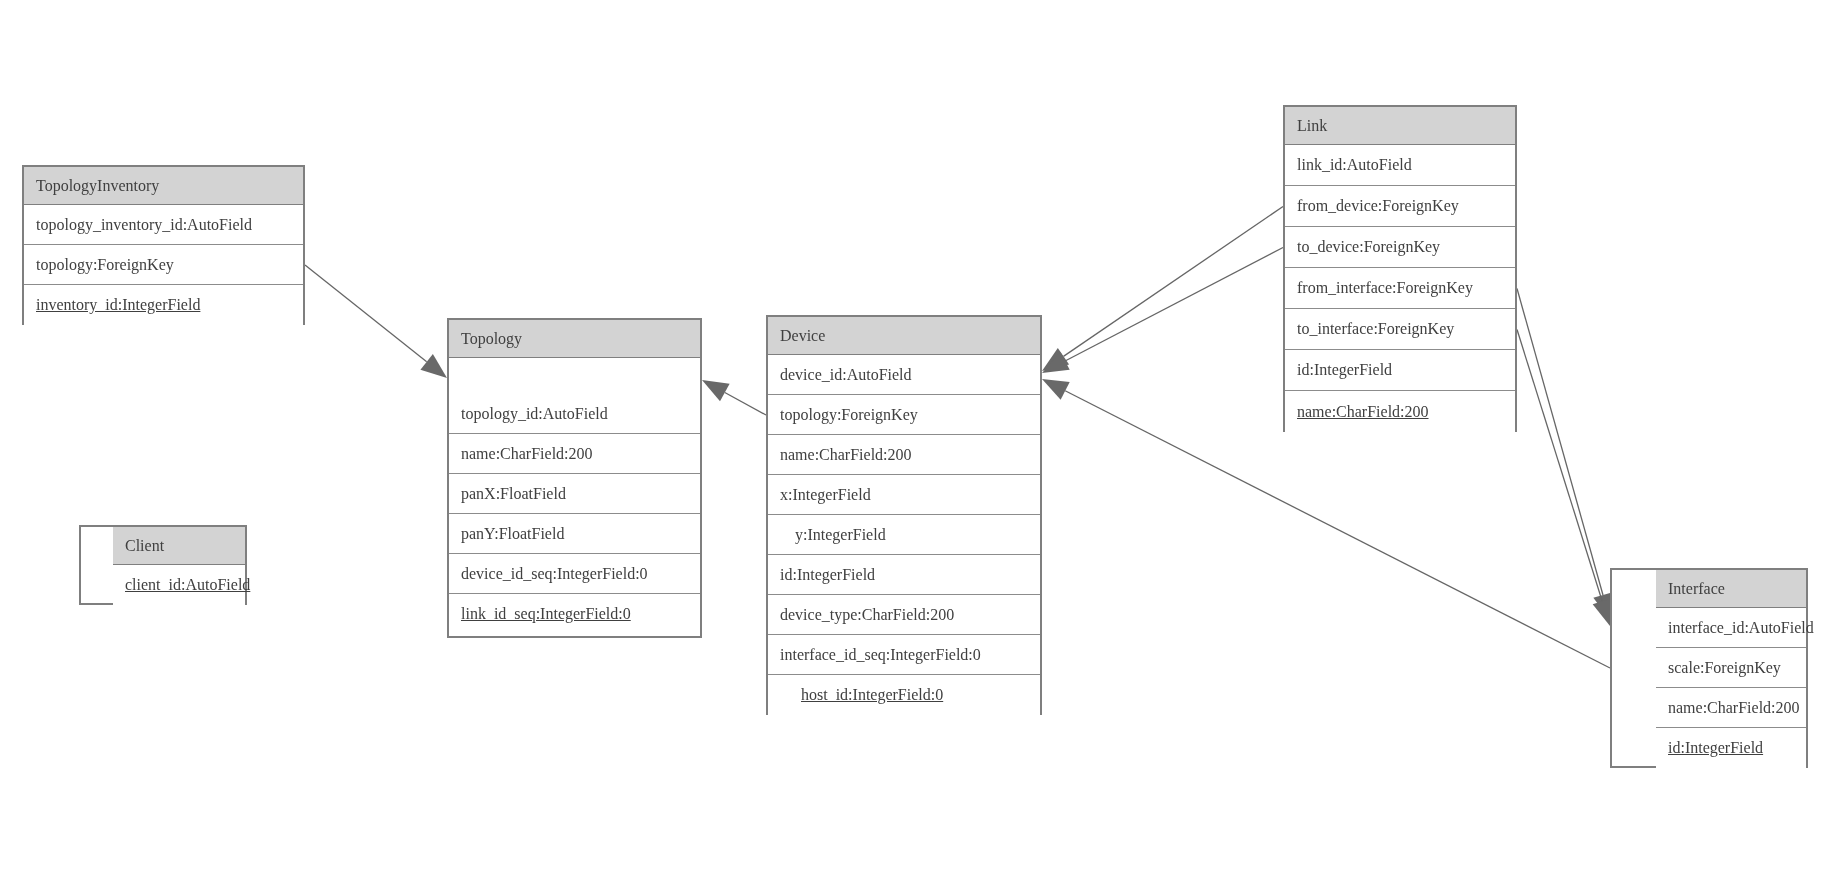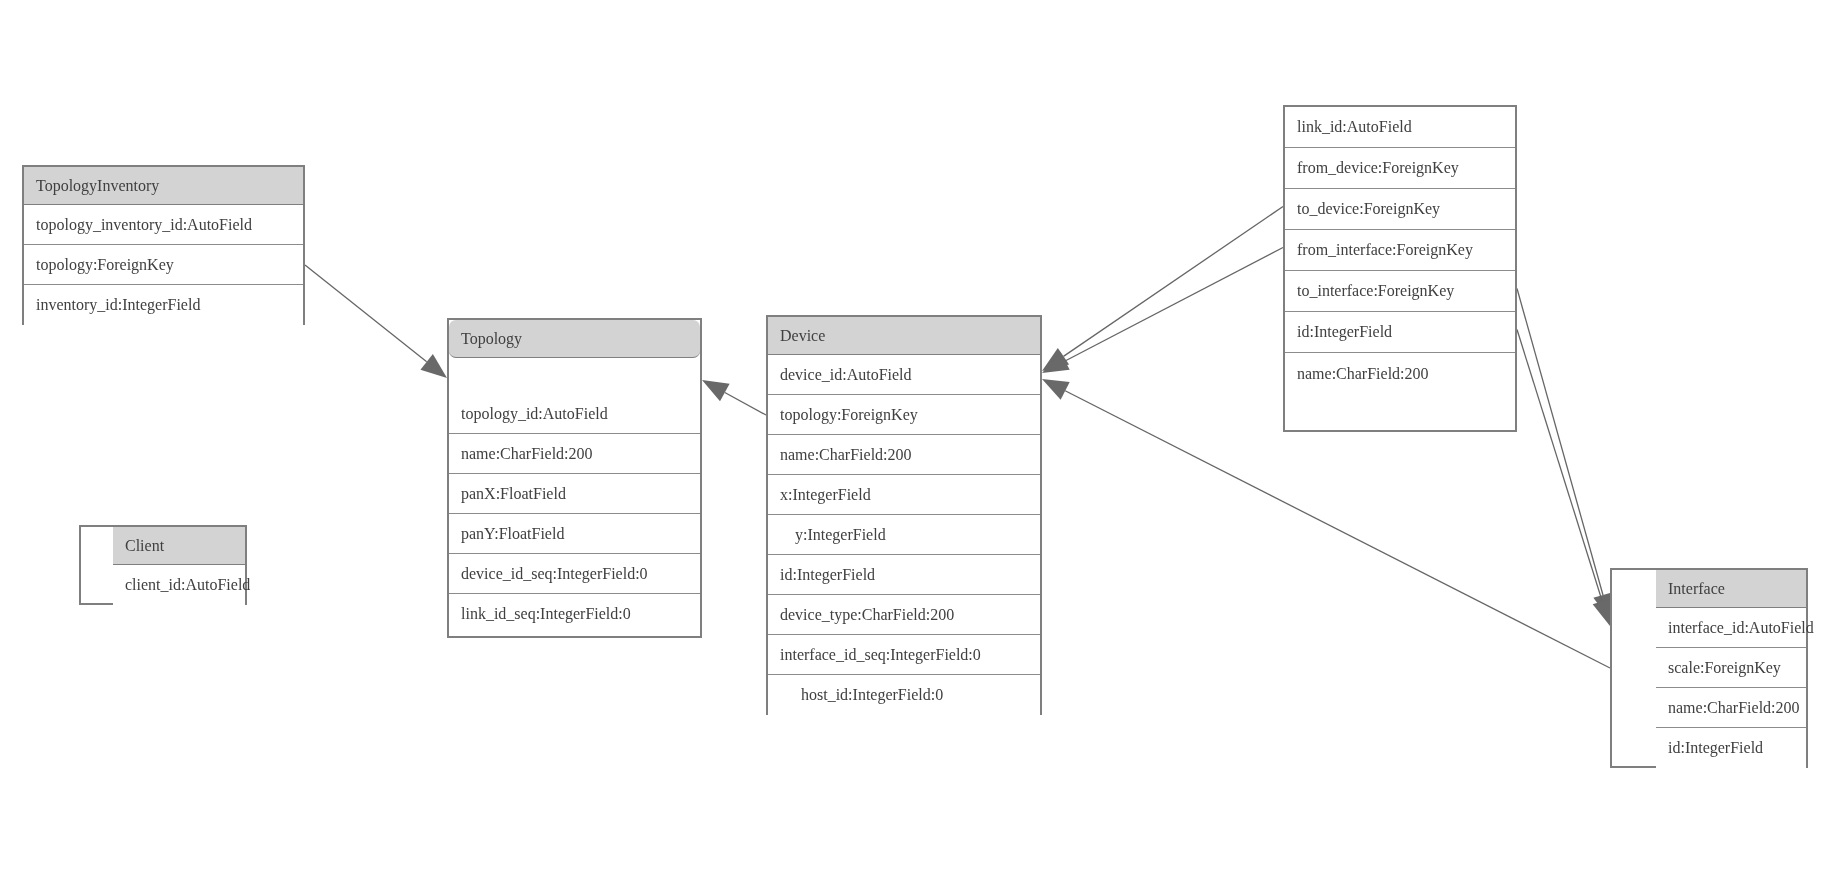--- a/index.html
+++ b/index.html
@@ -45,20 +45,21 @@
     align-items: center;
     padding-left: 12px;
     border-bottom: 1px solid #8c8c8c;
     color: #404040;
     font-size: 16px;
     white-space: nowrap;
     background: #ffffff;
   }
   .entity-row:last-child {
     border-bottom: none;
+    text-decoration: underline;
   }
 </style>
 </head>
 <body>
 
 <div class="canvas">
   <svg class="edge-layer" width="1824" height="874" viewBox="0 0 1824 874" xmlns="http://www.w3.org/2000/svg">
       <line x1="305" y1="265" x2="426.65554569869164" y2="361.8103990419166" stroke="#666666" stroke-width="1.3"></line>
       <polygon points="447,378 420.4287760994288,369.6351891578044 432.8823152979545,353.98560892602876" fill="#696969"></polygon>
       <line x1="766" y1="415" x2="724.811649628362" y2="392.4751208905105" stroke="#666666" stroke-width="1.3"></line>
@@ -75,21 +76,21 @@
       <polygon points="1610,626 1592.6770065868816,604.1845490716087 1611.760296748463,598.1988965082796" fill="#696969"></polygon>
     </svg>
   <div id="entities">
       <div class="entity" style="left: 22px; top: 165px; width: 283px; height: 160px;">
         <div class="entity-header" style="height: 38px;">TopologyInventory</div>
         <div class="entity-row" style="height: 40px;">topology_inventory_id:AutoField</div>
         <div class="entity-row" style="height: 40px;">topology:ForeignKey</div>
         <div class="entity-row" style="height: 40px;">inventory_id:IntegerField</div>
       </div>
       <div class="entity" style="left: 447px; top: 318px; width: 255px; height: 320px;">
-        <div class="entity-header" style="height: 38px; border-radius: 7px;">Topology</div>
+        <div class="entity-header" style="height: 38px;">Topology</div>
         <div class="entity-row" style="height: 40px; margin-top: 36px;">topology_id:AutoField</div>
         <div class="entity-row" style="height: 40px;">name:CharField:200</div>
         <div class="entity-row" style="height: 40px;">panX:FloatField</div>
         <div class="entity-row" style="height: 40px;">panY:FloatField</div>
         <div class="entity-row" style="height: 40px;">device_id_seq:IntegerField:0</div>
         <div class="entity-row" style="height: 40px;">link_id_seq:IntegerField:0</div>
       </div>
       <div class="entity" style="left: 79px; top: 525px; width: 168px; height: 80px; padding-left: 32px;">
         <div class="entity-header" style="height: 38px;">Client</div>
         <div class="entity-row" style="height: 40px;">client_id:AutoField</div>
@@ -100,20 +101,21 @@
         <div class="entity-row" style="height: 40px;">topology:ForeignKey</div>
         <div class="entity-row" style="height: 40px;">name:CharField:200</div>
         <div class="entity-row" style="height: 40px;">x:IntegerField</div>
         <div class="entity-row" style="height: 40px; padding-left: 27px;">y:IntegerField</div>
         <div class="entity-row" style="height: 40px;">id:IntegerField</div>
         <div class="entity-row" style="height: 40px;">device_type:CharField:200</div>
         <div class="entity-row" style="height: 40px;">interface_id_seq:IntegerField:0</div>
         <div class="entity-row" style="height: 40px; padding-left: 33px;">host_id:IntegerField:0</div>
       </div>
       <div class="entity" style="left: 1283px; top: 105px; width: 234px; height: 327px;">
+        <div class="entity-header" style="height: 38px;">Link</div>
         <div class="entity-row" style="height: 41px;">link_id:AutoField</div>
         <div class="entity-row" style="height: 41px;">from_device:ForeignKey</div>
         <div class="entity-row" style="height: 41px;">to_device:ForeignKey</div>
         <div class="entity-row" style="height: 41px;">from_interface:ForeignKey</div>
         <div class="entity-row" style="height: 41px;">to_interface:ForeignKey</div>
         <div class="entity-row" style="height: 41px;">id:IntegerField</div>
         <div class="entity-row" style="height: 41px;">name:CharField:200</div>
       </div>
       <div class="entity" style="left: 1610px; top: 568px; width: 198px; height: 200px; padding-left: 44px;">
         <div class="entity-header" style="height: 38px;">Interface</div>

